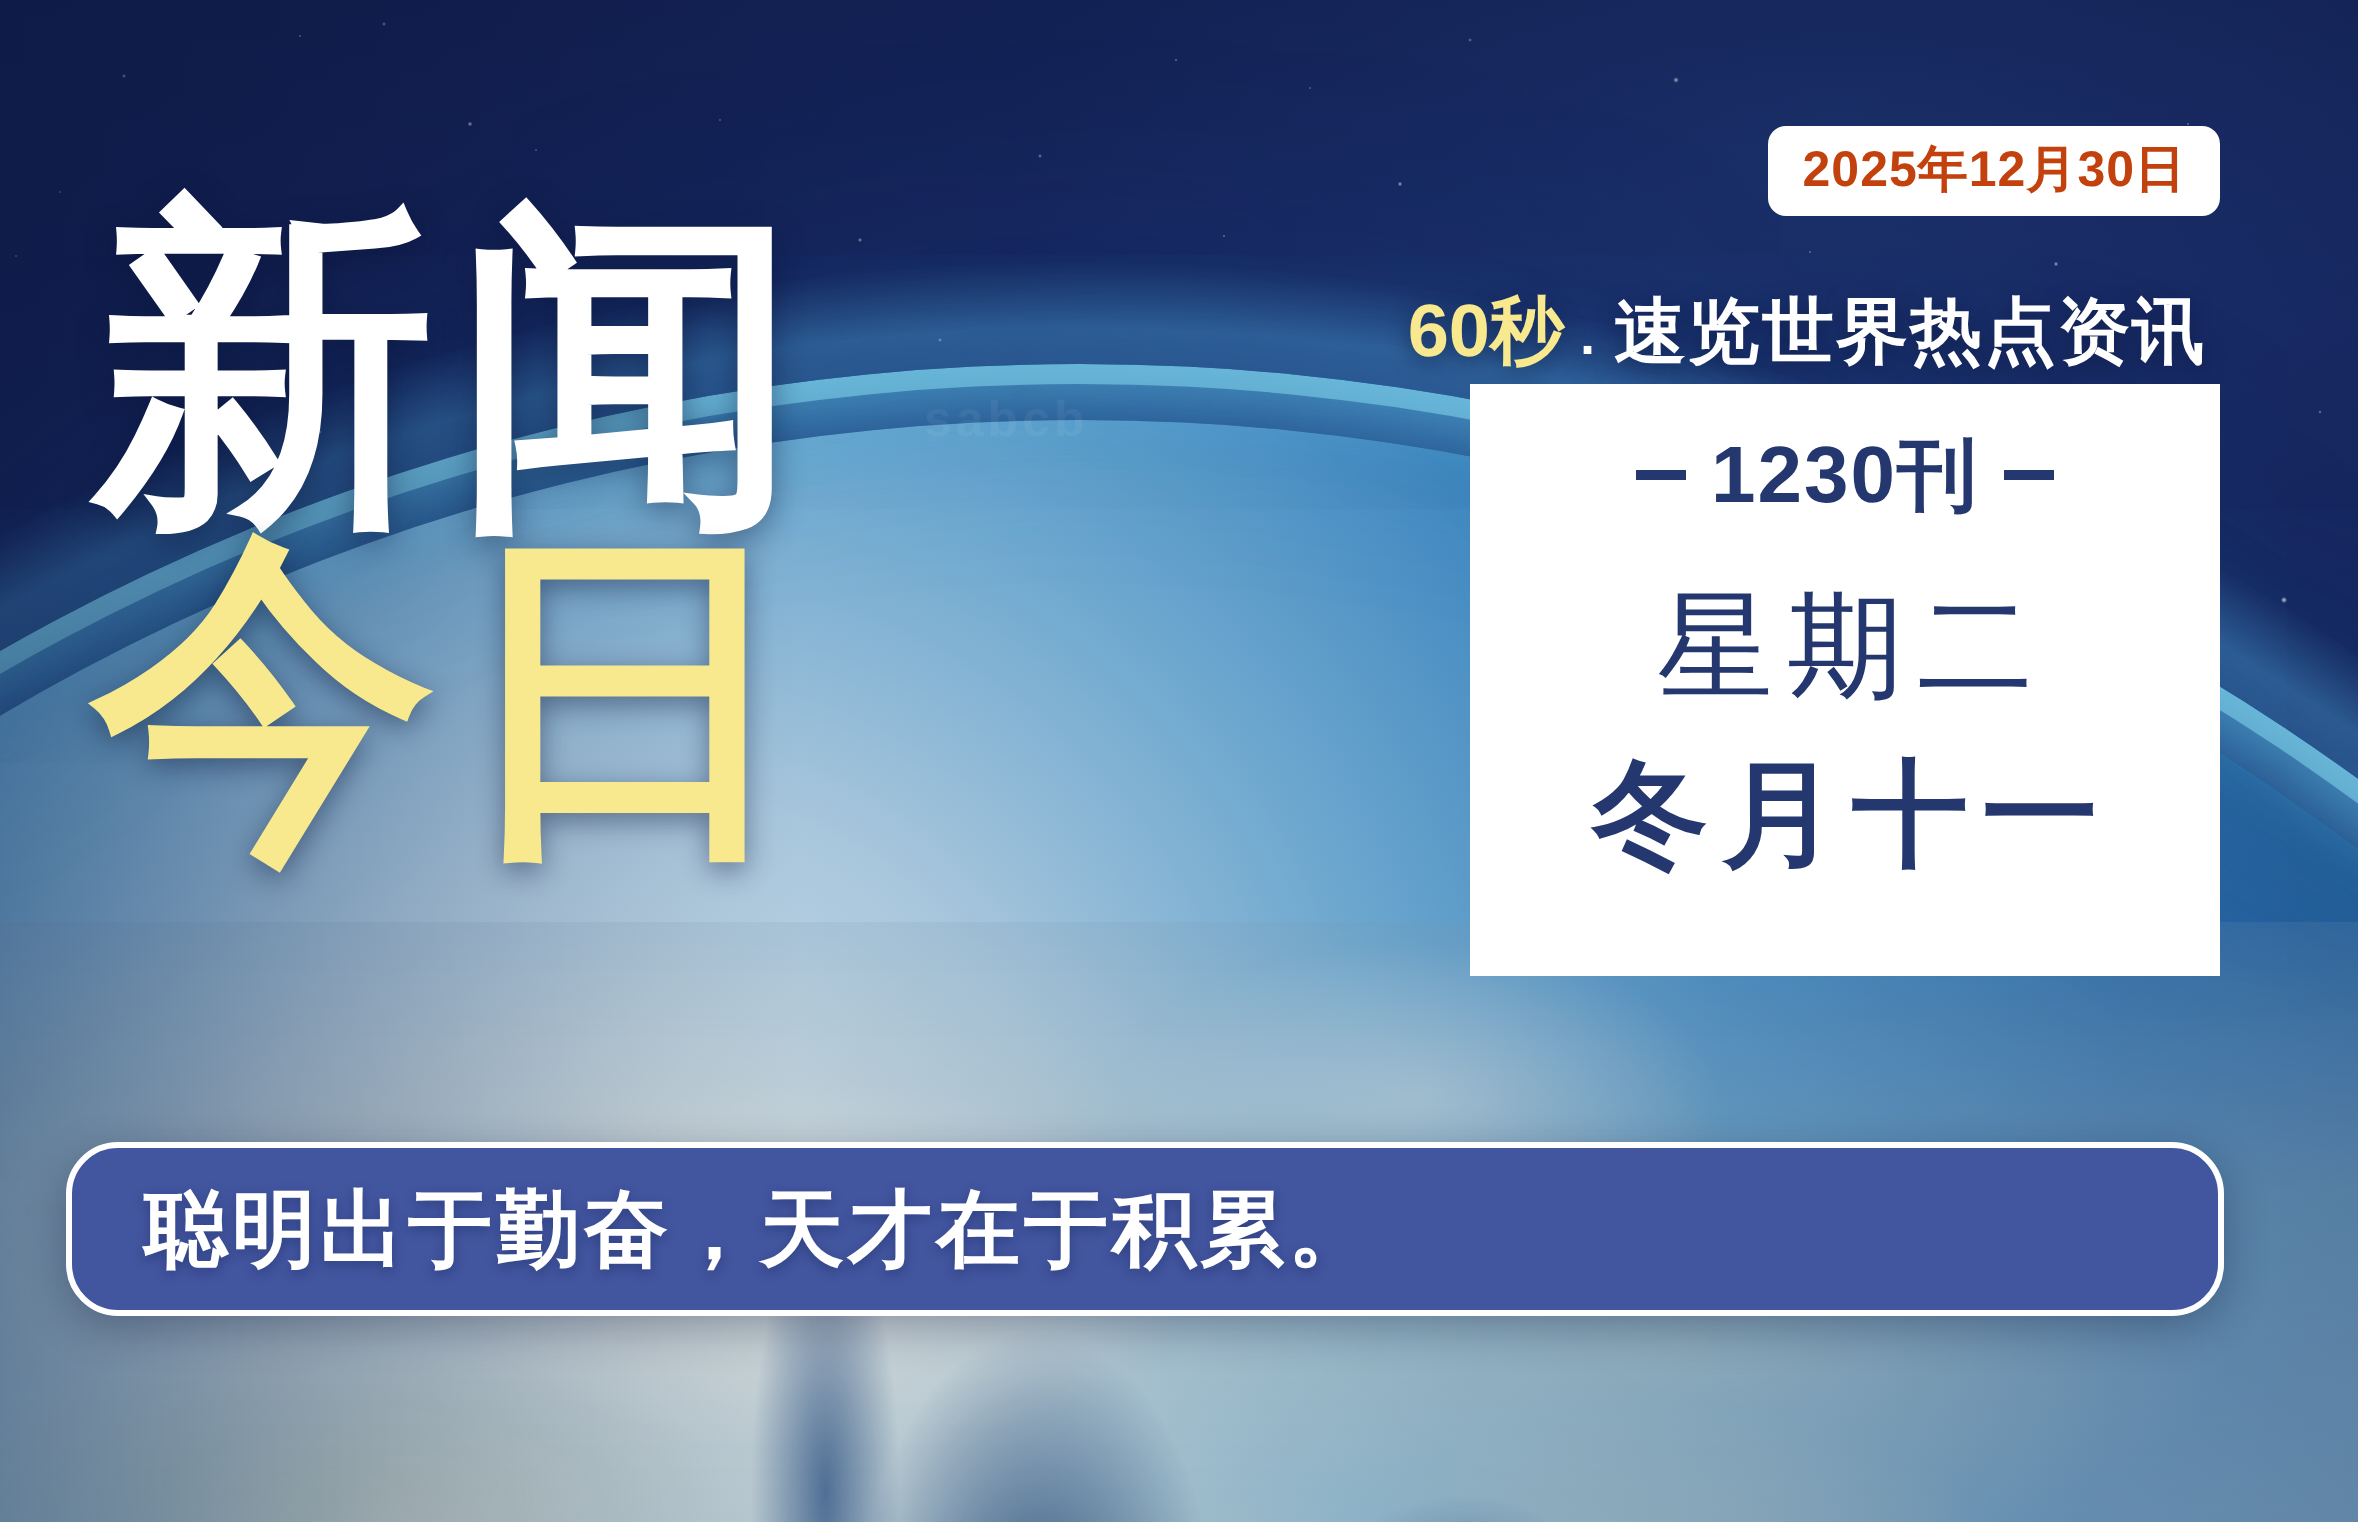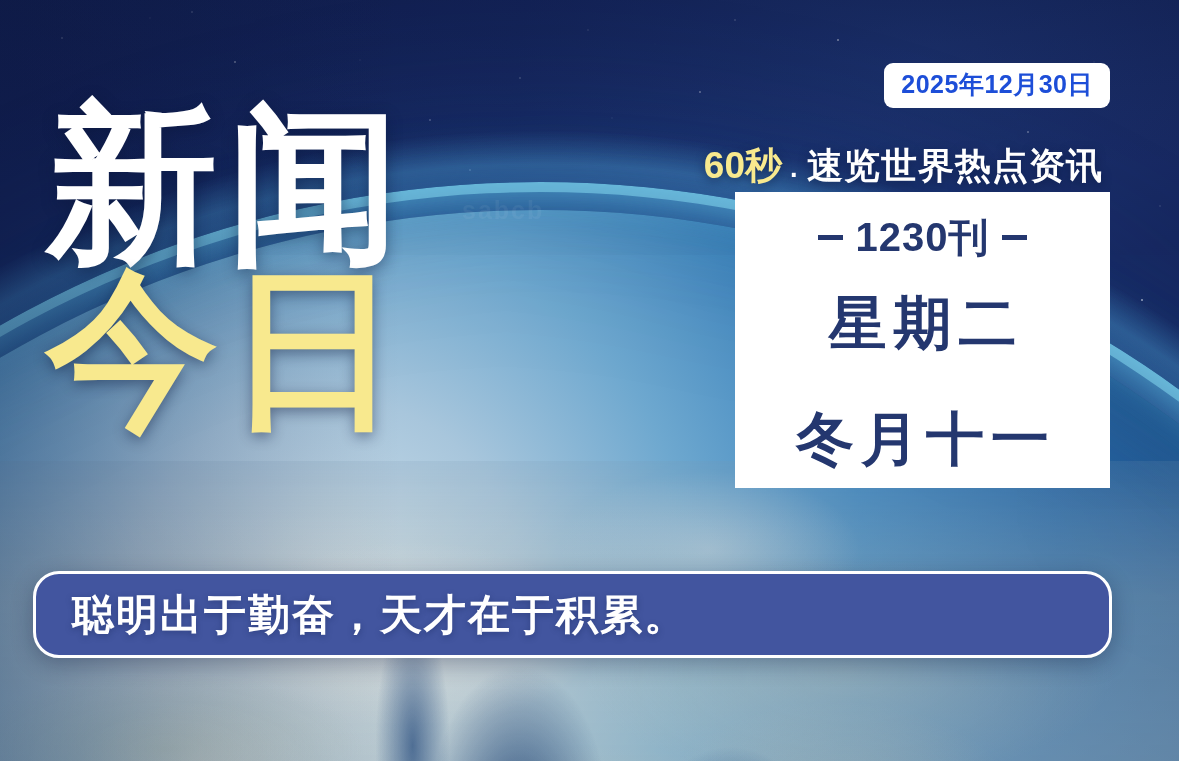--- a/index.html
+++ b/index.html
@@ -196,21 +196,21 @@
     margin-top: 6px;
     text-shadow: 0 4px 16px rgba(8,20,55,.45);
   }
 
   
   .date-badge {
     position: absolute;
     right: 69px;
     top: 63px;
     background: #FFFFFF;
-    color: #1d4ed8;
+    color: #c2410c;
     font-size: 25px;
     font-weight: 700;
     letter-spacing: .5px;
     padding: 5px 17px 7px;
     border-radius: 9px;
     white-space: nowrap;
   }
 
   .tagline {
     position: absolute;
@@ -267,27 +267,27 @@
   }
   .issue-dash {
     display: inline-block;
     width: 25px;
     height: 5px;
     background: #24376F;
   }
   .weekday {
     margin-top: 20px;
     font-size: 58px;
-    font-weight: 700;
+    font-weight: 400;
     letter-spacing: 7px;
     text-indent: 7px;
     white-space: nowrap;
   }
   .lunar {
-    margin-top: 38px;
+    margin-top: 6px;
     font-size: 58px;
     font-weight: 700;
     letter-spacing: 7px;
     text-indent: 7px;
     white-space: nowrap;
   }
 
   
   .quote-bar {
     position: absolute;

